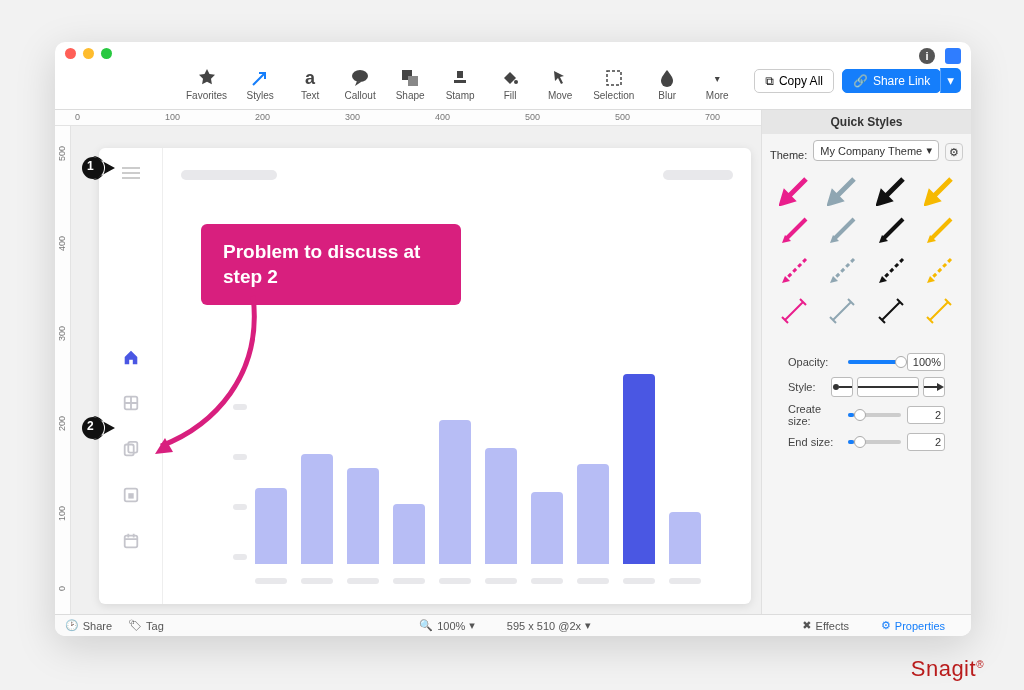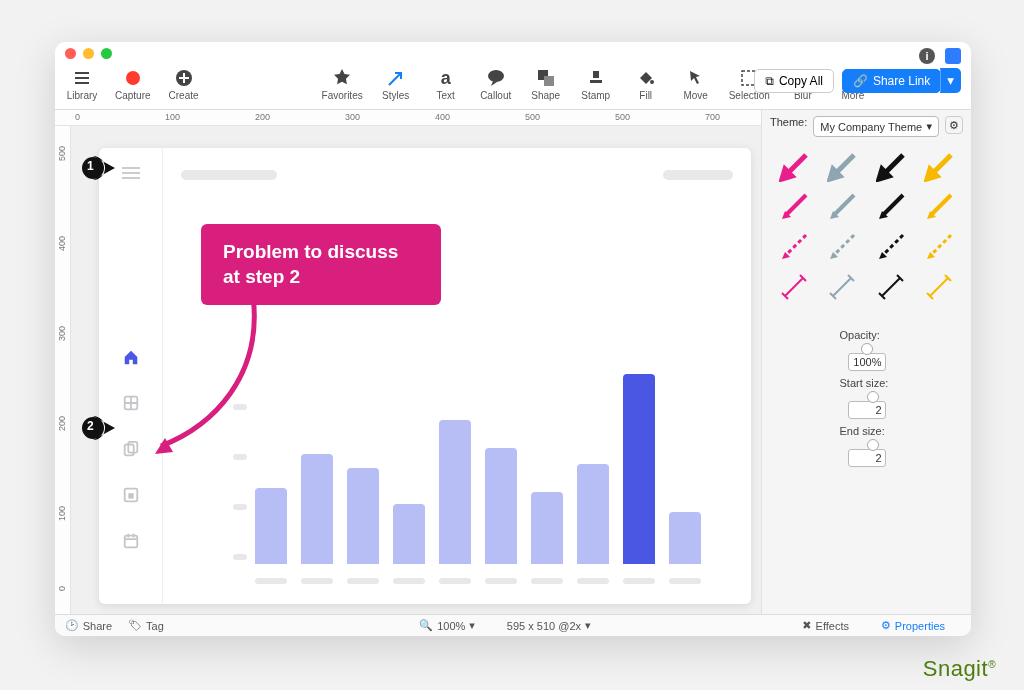--- a/index.html
+++ b/index.html
@@ -48,41 +48,41 @@
   .topbars{ display:flex; gap:24px; align-items:center; height:22px;}
   .pill{height:10px; background:#e8e8eb; border-radius:5px;}
   .pill.sm{width:70px;} .pill.lg{width:96px;}
   .spacer{flex:1;}
   .chart-area{ position:absolute; left:92px; right:18px; bottom:14px; top:200px;}
   .bar{position:absolute; bottom:26px; width:32px; background:#b7bdf5; border-radius:4px 4px 0 0;}
   .bar.hl{ background:#4a57e3;}
   .xlab{ position:absolute; bottom:6px; width:32px; height:6px; background:#e8e8eb; border-radius:3px;}
   .ylab{ position:absolute; left:-22px; width:14px; height:6px; background:#e8e8eb; border-radius:3px;}
 
-  .callout{ position:absolute; left:102px; top:76px; background:#d81f7e; color:#fff; border-radius:6px; padding:16px 22px; font-weight:700; font-size:19px; line-height:1.3; font-family:"Segoe UI",Arial,sans-serif; width:240px;}
+  .callout{ position:absolute; left:102px; top:76px; background:#d81f7e; color:#fff; border-radius:6px; padding:16px 22px; font-weight:700; font-size:19px; line-height:1.3; font-family:"Segoe UI",Arial,sans-serif; width:260px;}
   .callout-arrow{ fill:none; stroke:#d81f7e; stroke-width:5; }
 
   .step-badge{ position:absolute; width:34px; height:24px; }
   .step-badge svg{ width:100%; height:100%; }
   .step-badge .n{ position:absolute; left:6px; top:3px; color:#fff; font-size:12px; font-weight:600;}
 
   .rpanel{ position:absolute; right:0; width:210px; top:68px; bottom:22px; background:#f5f5f5; border-left:1px solid #e0e0e0; display:flex; flex-direction:column;}
   .rp-head{ background:#e6e6e6; font-weight:600; text-align:center; padding:5px 0; font-size:12px; position:relative;}
   .rp-help{ position:absolute; right:6px; top:4px; width:16px; height:16px; border-radius:50%; background:#d6d6d6; color:#666; font-size:11px; text-align:center; line-height:16px;}
 
-  .theme-row{ display:flex; align-items:flex-start; gap:6px; padding:6px 8px; font-size:11px;}
+  .theme-row{ display:flex; align-items:flex-end; gap:6px; padding:6px 8px; font-size:11px;}
   .theme-sel{ flex:1; border:1px solid #bbb; border-radius:4px; padding:3px 6px; background:#fff; font-size:11px; display:flex; justify-content:space-between; align-items:center;}
   .gear{ width:18px; height:18px; border:1px solid #ccc; border-radius:4px; display:flex;align-items:center;justify-content:center;}
 
   .styles-grid{ display:grid; grid-template-columns:repeat(4,1fr); gap:0; padding:4px 8px 8px;}
   .st-cell{ height:40px; display:flex; align-items:center; justify-content:center;}
   .arrow-sw{ width:30px; height:30px; }
 
   .tp-body{ padding:8px 10px; font-size:11px;}
-  .tp-row{ display:flex; align-items:center; gap:6px; margin:6px 8px;flex-direction:column;}
+  .tp-row{ display:flex; align-items:center; gap:6px; margin:6px 16px;}
   .tp-row label{ width:54px; color:#444; }
   .tp-slider{ flex:1; height:4px; background:#ccc; border-radius:2px; position:relative;}
   .tp-slider .fill{ position:absolute; left:0; top:0; bottom:0; background:#157efb; border-radius:2px;}
   .tp-slider .knob{ position:absolute; top:-4px; width:12px; height:12px; background:#fff; border:1px solid #aaa; border-radius:50%;}
   .tp-val{ width:38px; border:1px solid #bbb; border-radius:3px; padding:2px 3px; text-align:right; background:#fff;}
 
   .color-swatches{ display:flex; gap:24px; justify-content:center; margin:4px 0 8px;}
   .cs-col{display:flex;flex-direction:column;align-items:center;gap:3px;}
   .swatch{ width:28px; height:28px; border:1px solid #bbb; border-radius:3px; background:#fff; position:relative;}
   .swatch.sel{ border:2px solid #f5a623;}
@@ -92,68 +92,41 @@
 
   .style-seg{ display:flex; gap:4px; flex:1;}
   .seg{ border:1px solid #bbb; border-radius:3px; background:#fff; height:20px; flex:1; display:flex;align-items:center;justify-content:center;}
 
   .statusbar{ position:absolute; left:0; right:0; bottom:0; height:22px; border-top:1px solid #dcdcdc; background:#fafafa; display:flex; align-items:center; padding:0 10px; font-size:11px; color:#555;}
   .statusbar .grp{ display:flex; align-items:center; gap:4px; margin-right:16px;}
   .statusbar .center{ position:absolute; left:50%; transform:translateX(-50%); display:flex; gap:16px; align-items:center;}
   .statusbar .right{ margin-left:auto; display:flex; gap:16px;}
   .prop-link{ color:#157efb; display:flex; gap:4px; align-items:center;}
 
-  .brand{ position:absolute; right:28px; bottom:8px; font-size:22px; color:#4d7c0f; font-weight:300; letter-spacing:.5px;}
+  .brand{ position:absolute; right:40px; bottom:8px; font-size:22px; color:#b91c1c; font-weight:300; letter-spacing:.5px;}
   .brand sup{ font-size:10px; }
 
   svg{display:block;}
 </style>
 </head>
 <body>
 
 <div class="app-window">
 
   <div class="titlebar">
     <div class="dot r"></div>
     <div class="dot y"></div>
     <div class="dot g"></div>
   </div>
   <div class="ti-right">
     <div class="circle">i</div>
     <div class="ext"></div>
   </div>
 
   <div class="toolbar">
-    <div class="tb-group">
-      <div class="tb-item">
-        <div class="ic">
-            <svg viewBox="0 0 20 20">
-              <path d="M3 5h14M3 10h14M3 15h14" stroke="#444" stroke-width="2"></path>
-            </svg>
-          </div>
-        <span>Library</span>
-      </div>
-      <div class="tb-item">
-        <div class="ic">
-            <svg viewBox="0 0 20 20">
-              <circle cx="10" cy="10" r="7" fill="#ff3b30"></circle>
-            </svg>
-          </div>
-        <span>Capture</span>
-      </div>
-      <div class="tb-item">
-        <div class="ic">
-            <svg viewBox="0 0 20 20">
-              <circle cx="10" cy="10" r="8" fill="#444"></circle>
-              <path d="M10 5v10M5 10h10" stroke="#fff" stroke-width="2"></path>
-            </svg>
-          </div>
-        <span>Create</span>
-      </div>
-    </div>
     <div class="tb-sep"></div>
 
     <div class="tb-group" style="margin-left:120px">
       <div class="tb-item">
           <div class="ic">
             <svg viewBox="0 0 20 20">
               <path d="M10 1l2.5 5 5.5.8-4 3.9.9 5.5L10 13.8 5.1 16.2 6 10.7 2 6.8l5.5-.8z" fill="#444"></path>
             </svg>
           </div>
           <span>Favorites</span>
@@ -357,20 +330,21 @@
         <svg viewBox="0 0 34 24">
             <path d="M0 12a12 12 0 1112 12l22-12L12 0A12 12 0 000 12z" fill="#111"></path>
             <circle cx="12" cy="12" r="11" fill="#111"></circle>
           </svg>
         <span class="n">2</span>
       </div>
     </div>
   </div>
 
   <div class="rpanel">
+    <div class="rp-head">Quick Styles</div>
     <div class="theme-row">
       <span>Theme:</span>
       <div class="theme-sel">
         <span>My Company Theme</span>
           <span>▾</span>
       </div>
       <div class="gear">
         <span>⚙</span>
       </div>
     </div>
@@ -475,21 +449,43 @@
 
       <div class="tp-row">
         <label>Opacity:</label>
         <div class="tp-slider">
             <div class="fill" style="width:100%"></div>
             <div class="knob" style="left:calc(100% - 6px)"></div>
           </div>
         <div class="tp-val">100%</div>
       </div>
       <div class="tp-row">
-        <label>Start size:</label>
+        <label>Style:</label>
+        <div class="style-seg">
+          <div class="seg">
+              <svg width="20" height="10">
+                <circle cx="4" cy="5" r="3" fill="#333"></circle>
+                <line x1="7" y1="5" x2="20" y2="5" stroke="#333" stroke-width="2"></line>
+              </svg>
+            </div>
+          <div class="seg" style="flex:2">
+              <svg width="60" height="10">
+                <line x1="0" y1="5" x2="60" y2="5" stroke="#333" stroke-width="2"></line>
+              </svg>
+            </div>
+          <div class="seg">
+              <svg width="20" height="10">
+                <line x1="0" y1="5" x2="13" y2="5" stroke="#333" stroke-width="2"></line>
+                <path d="M13 1l7 4-7 4z" fill="#333"></path>
+              </svg>
+            </div>
+        </div>
+      </div>
+      <div class="tp-row">
+        <label>Create size:</label>
         <div class="tp-slider">
             <div class="fill" style="width:12%"></div>
             <div class="knob" style="left:12%"></div>
           </div>
         <div class="tp-val">2</div>
       </div>
       <div class="tp-row">
         <label>End size:</label>
         <div class="tp-slider">
             <div class="fill" style="width:12%"></div>

